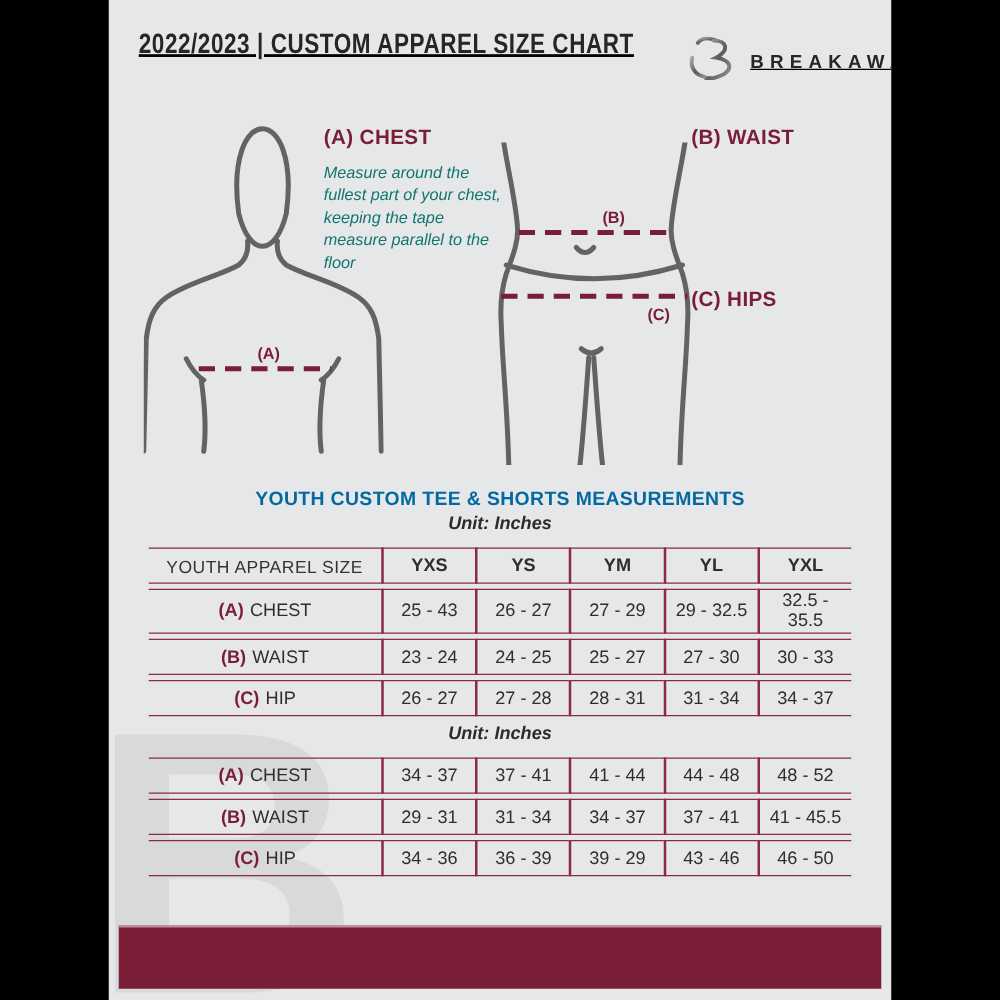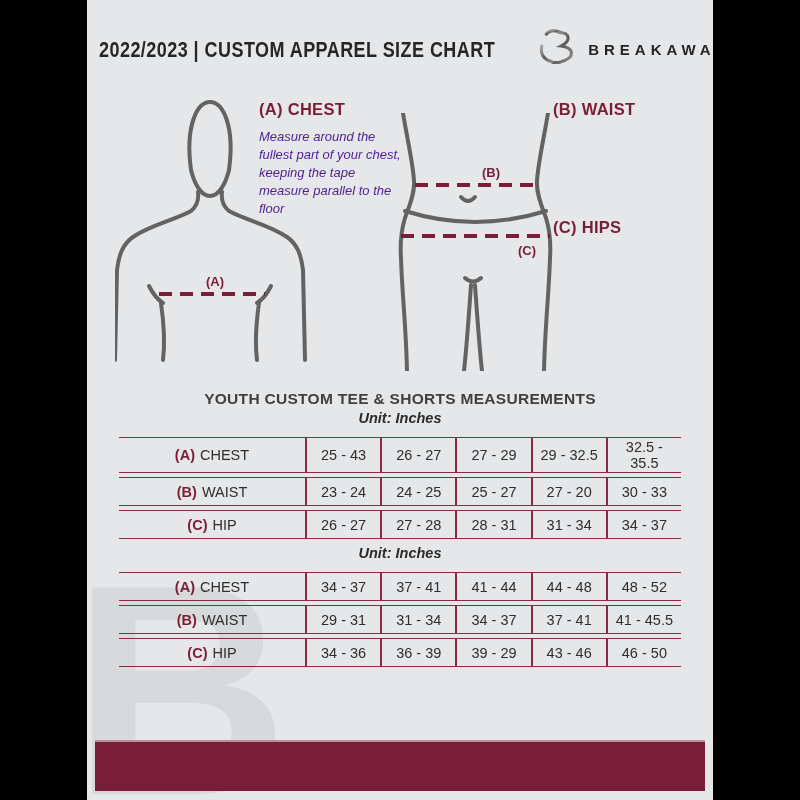--- a/index.html
+++ b/index.html
@@ -1,39 +1,39 @@
 <!DOCTYPE html>
 <html><head>
 <meta charset="utf-8">
 <style>
   html,body{margin:0;padding:0;background:#000;}
   .stage{position:relative;width:800px;height:800px;background:#000;overflow:hidden;
          font-family:"Liberation Sans", sans-serif;}
   .doc{position:absolute;left:87px;top:0;width:626px;height:800px;background:#e6e7e8;overflow:hidden;}
 
   
-  .hdr{display:flex;align-items:center;padding:26px 22px 0 12px;}
+  .hdr{display:flex;padding:26px 22px 0 24px;text-decoration:underline;}
   .hdr-title{flex:1;font-size:20px;font-weight:700;color:#262626;white-space:nowrap;
              display:inline-block;transform:scale(.9,1.12);transform-origin:left center;letter-spacing:.5px;}
   .brand{display:flex;align-items:center;gap:9px;}
   .brand-name{font-size:15px;font-weight:700;letter-spacing:5px;color:#262626;}
 
   
   .diagram{position:relative;height:284px;margin-top:26px;}
   .fig-upper{position:absolute;left:28px;top:0;}
   .fig-lower{position:absolute;left:306px;top:15px;}
   .instr{position:absolute;width:152px;}
   .instr h3{margin:0 0 9px 0;font-size:16.5px;font-weight:700;color:#7a1d36;letter-spacing:.3px;}
-  .instr p{margin:0;font-size:13px;line-height:1.38;font-style:italic;color:#4c1d95;white-space:pre-line;}
+  .instr p{margin:0;font-size:13px;line-height:1.38;font-style:italic;color:#0f766e;white-space:pre-line;}
   .instr-a{left:172px;top:2px;width:142px;}
   .instr-b{left:466px;top:2px;}
-  .instr-c{left:466px;top:120px;}
-
-  
-  .sec-title{margin:8px 0 0 0;text-align:center;font-size:15.5px;font-weight:700;color:#404040;letter-spacing:.3px;}
+  .instr-c{left:466px;top:132px;}
+
+  
+  .sec-title{margin:8px 0 0 0;text-align:center;font-size:15.5px;font-weight:700;color:#0369a1;letter-spacing:.3px;}
   .sec-unit{margin:2px 0 7px 0;text-align:center;font-size:14.5px;font-style:italic;color:#2b2b2b;font-weight:bold;}
 
   
   table.size{width:562px;margin:0 auto;border-collapse:separate;border-spacing:0 4px;table-layout:fixed;position:relative;}
   table.size col.lbl{width:186px;}
   table.size th,table.size td{height:25px;padding:1px 4px;font-size:14.5px;color:#2e2e2e;text-align:center;
       border-top:1px solid #8a2a44;border-bottom:1px solid #8a2a44;background:transparent;}
   table.size th+th,table.size td+td{border-left:2px solid #8a2a44;}
   table.size th{font-weight:700;}
   table.size th.rowhead{font-weight:400;text-align:left;padding-left:14px;letter-spacing:.4px;font-size:14px;color:#333;}
@@ -137,34 +137,42 @@
       <table class="size">
         <colgroup>
             <col class="lbl">
             <col>
             <col>
             <col>
             <col>
             <col>
           </colgroup>
         <tbody>
+            <tr>
+          <th class="rowhead">YOUTH APPAREL SIZE</th>
+          <th>YXS</th>
+          <th>YS</th>
+          <th>YM</th>
+          <th>YL</th>
+          <th>YXL</th>
+        </tr>
         <tr>
           <td class="rowlabel"><span class="pfx">(A)</span><span>CHEST</span></td>
           <td>25 - 43</td>
           <td>26 - 27</td>
           <td>27 - 29</td>
           <td>29 - 32.5</td>
           <td>32.5 - 35.5</td>
         </tr>
         <tr>
           <td class="rowlabel"><span class="pfx">(B)</span><span>WAIST</span></td>
           <td>23 - 24</td>
           <td>24 - 25</td>
           <td>25 - 27</td>
-          <td>27 - 20</td>
+          <td>27 - 30</td>
           <td>30 - 33</td>
         </tr>
         <tr>
           <td class="rowlabel"><span class="pfx">(C)</span><span>HIP</span></td>
           <td>26 - 27</td>
           <td>27 - 28</td>
           <td>28 - 31</td>
           <td>31 - 34</td>
           <td>34 - 37</td>
         </tr>

